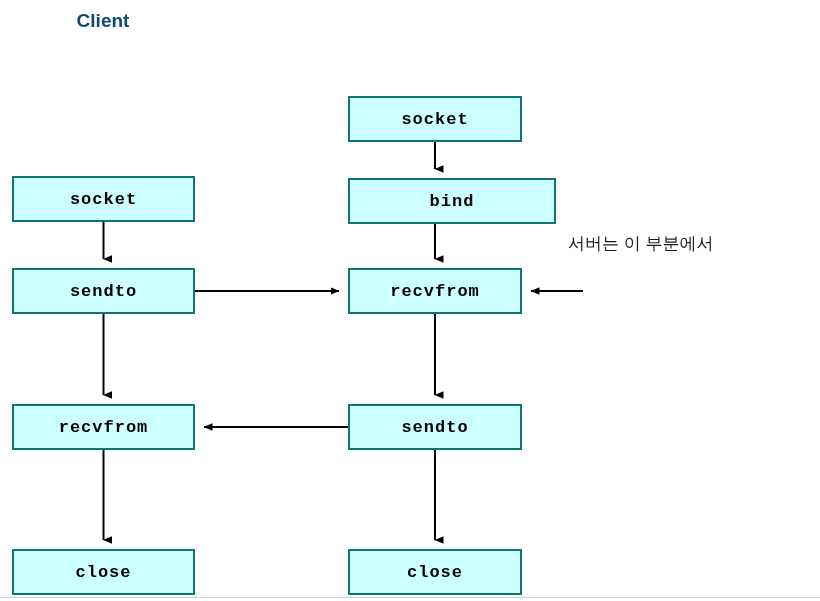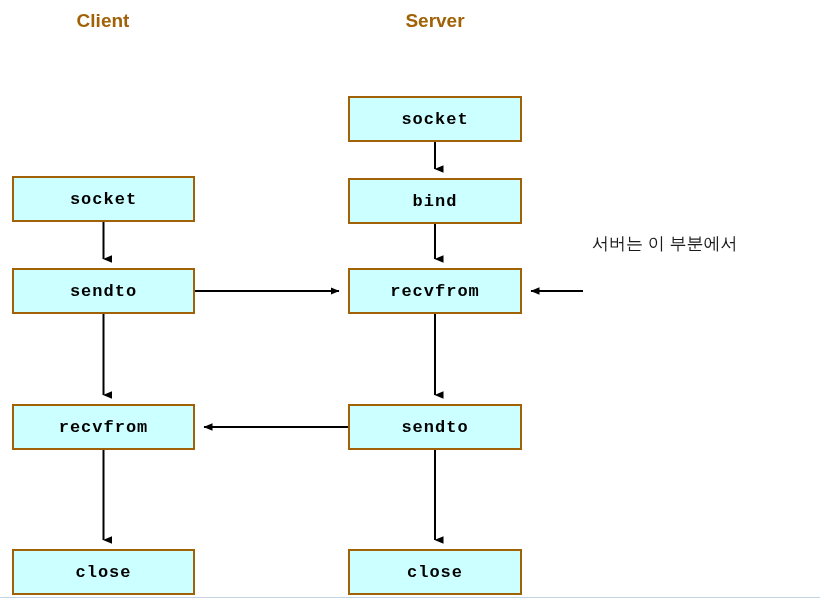--- a/index.html
+++ b/index.html
@@ -19,29 +19,29 @@
     left: 0;
     top: 0;
     width: 820px;
     height: 601px;
   }
   .column-title {
     position: absolute;
     font-family: "Liberation Sans", sans-serif;
     font-weight: bold;
     font-size: 19px;
-    color: #a16207;
+    color: #0c4a6e;
     text-align: center;
     white-space: nowrap;
     letter-spacing: 0px;
   }
   .node-box {
     position: absolute;
     background: #ccffff;
-    border: 2px solid #a16207;
+    border: 2px solid #0f766e;
     box-sizing: border-box;
     display: flex;
     align-items: center;
     justify-content: center;
     font-family: "Liberation Mono", monospace;
     font-weight: bold;
     font-size: 17px;
     color: #000000;
     letter-spacing: 1px;
     white-space: nowrap;
@@ -74,21 +74,20 @@
     background: #c2d4e4;
   }
 </style>
 </head>
 <body>
 
 <div id="diagram-root">
 
   <div class="column-title" style="left: 43px; top: 10px; width: 120px;">Client</div>
 
-  <div class="column-title" style="left: 375px; top: 10px; width: 120px;">Server</div>
 
   <svg class="edge-layer" width="820" height="601" viewBox="0 0 820 601">
     <defs>
       <marker id="arrow-down" markerWidth="10" markerHeight="10" refX="5" refY="8.5" orient="auto" markerUnits="userSpaceOnUse">
         <path d="M 1.2 0 L 8.8 0 L 5 9 Z" fill="#000000"></path>
       </marker>
       <marker id="arrow-right" markerWidth="10" markerHeight="10" refX="8.5" refY="5" orient="auto" markerUnits="userSpaceOnUse">
         <path d="M 0 1.2 L 0 8.8 L 9 5 Z" fill="#000000"></path>
       </marker>
       <marker id="arrow-left" markerWidth="10" markerHeight="10" refX="8.5" refY="5" orient="auto" markerUnits="userSpaceOnUse">
@@ -124,28 +123,28 @@
     </g>
     <g>
       <line x1="348" y1="427" x2="204" y2="427" stroke="#000000" stroke-width="2" marker-end="url(#arrow-left)"></line>
     </g>
 
     <g>
       <line x1="583" y1="291" x2="531" y2="291" stroke="#000000" stroke-width="2" marker-end="url(#arrow-left)"></line>
     </g>
   </svg>
 
-  <div class="annotation" style="left: 592px; top: 232px;">
+  <div class="annotation" style="left: 568px; top: 232px;">
     <div>서버는 이 부분에서</div>
   </div>
 
   <div class="footer-rule"></div>
 
 <div class="node-box" style="left: 12px; top: 176px; width: 183px; height: 46px;">socket</div>
     <div class="node-box" style="left: 12px; top: 268px; width: 183px; height: 46px;">sendto</div>
     <div class="node-box" style="left: 12px; top: 404px; width: 183px; height: 46px;">recvfrom</div>
     <div class="node-box" style="left: 12px; top: 549px; width: 183px; height: 46px;">close</div>
     <div class="node-box" style="left: 348px; top: 96px; width: 174px; height: 46px;">socket</div>
-    <div class="node-box" style="left: 348px; top: 178px; width: 174px; height: 46px;">bind</div>
+    <div class="node-box" style="left: 348px; top: 178px; width: 208px; height: 46px;">bind</div>
     <div class="node-box" style="left: 348px; top: 268px; width: 174px; height: 46px;">recvfrom</div>
     <div class="node-box" style="left: 348px; top: 404px; width: 174px; height: 46px;">sendto</div>
     <div class="node-box" style="left: 348px; top: 549px; width: 174px; height: 46px;">close</div>
   </div>
 
 </body></html>

